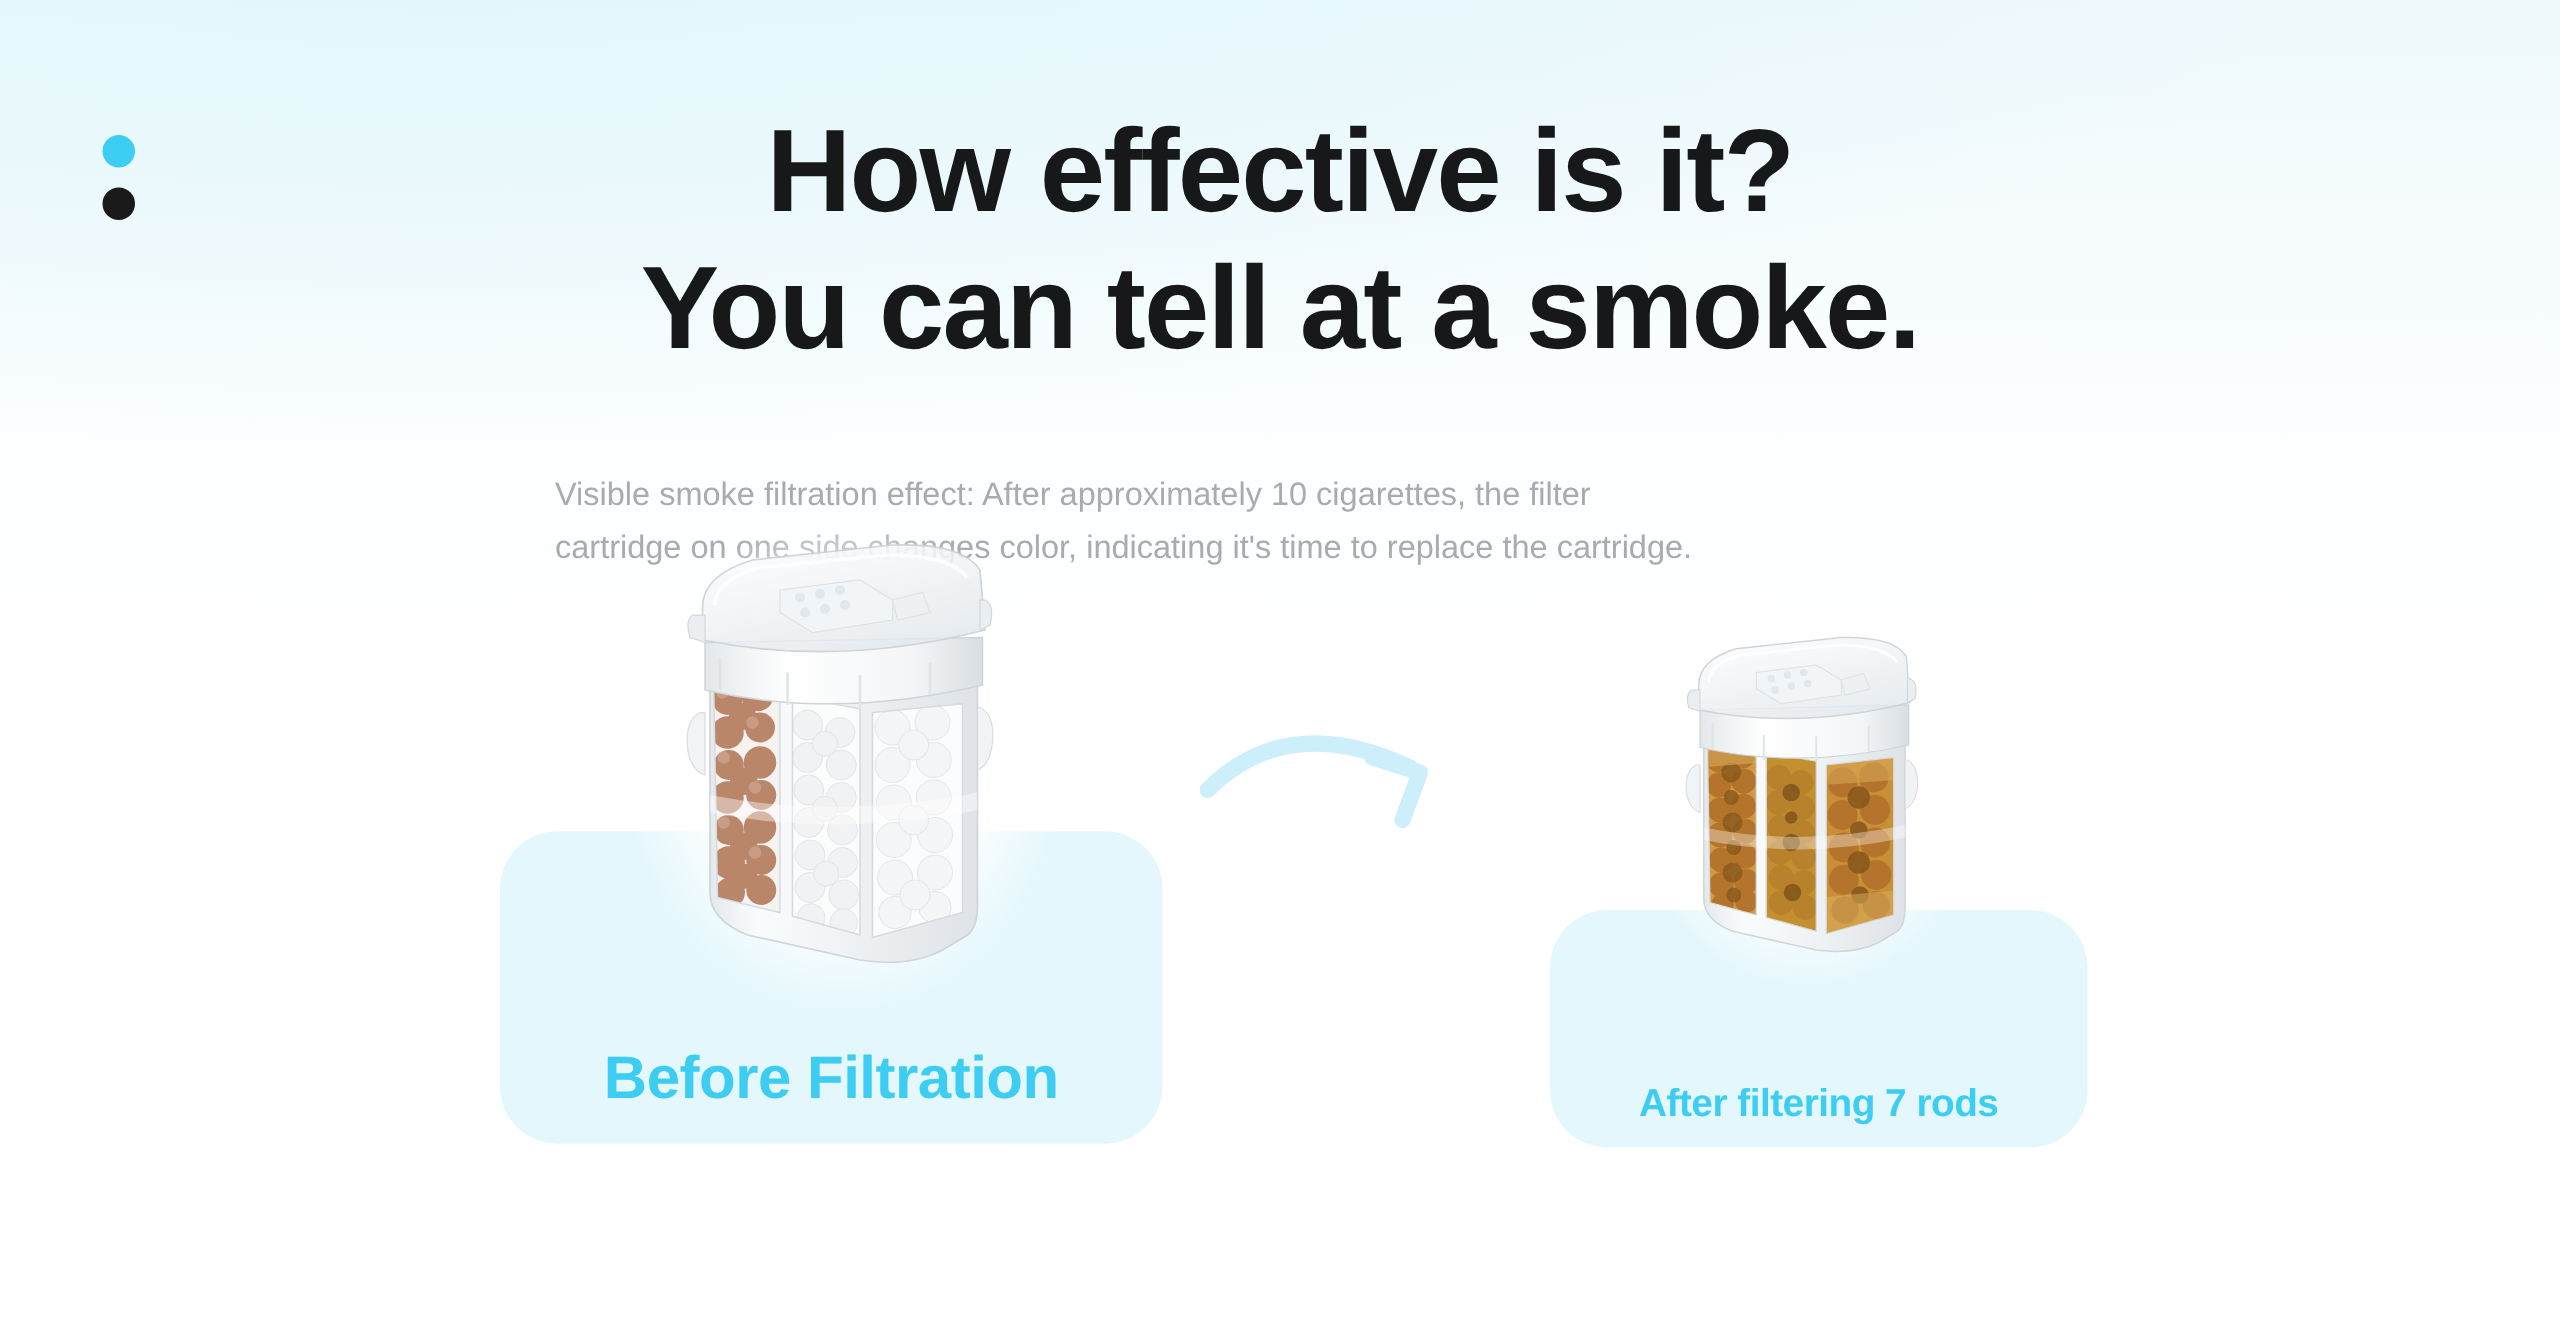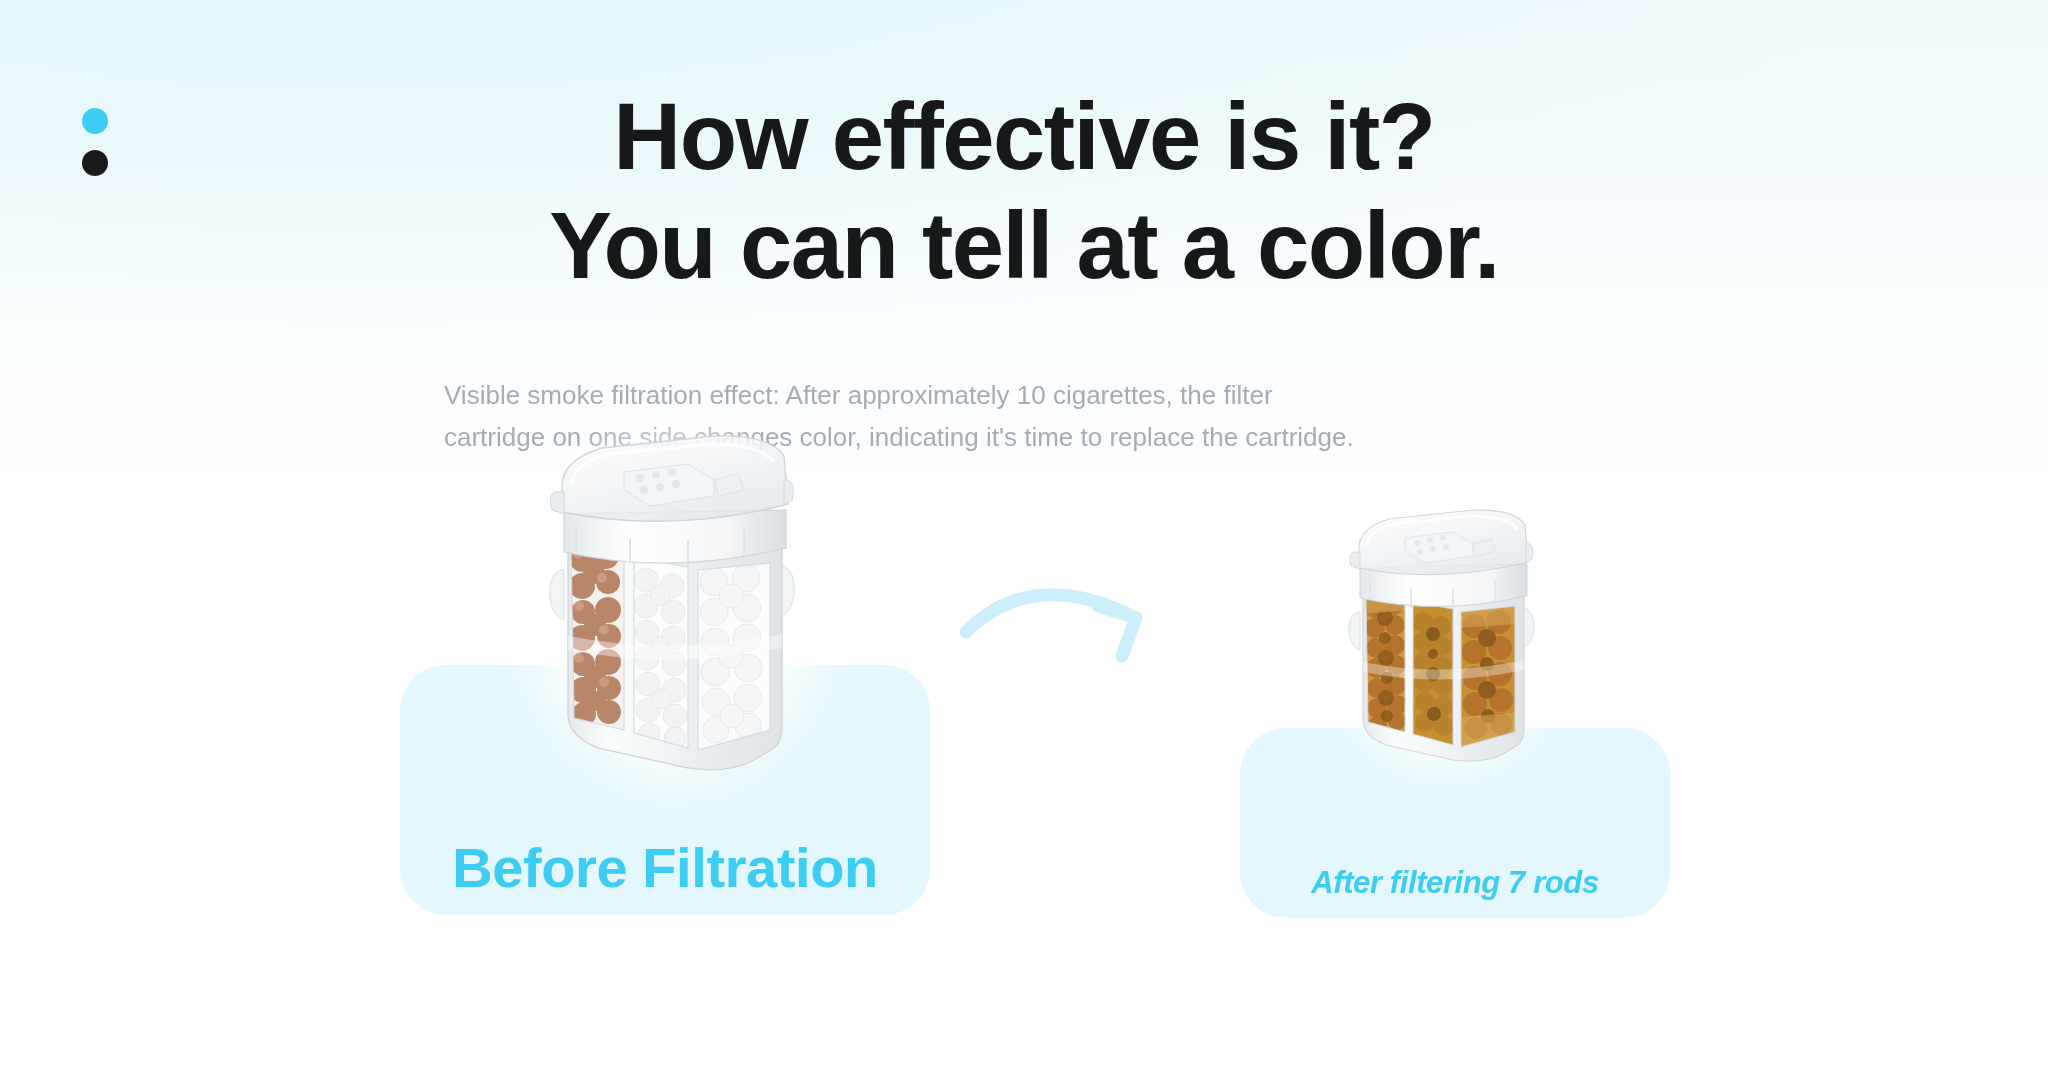--- a/index.html
+++ b/index.html
@@ -96,22 +96,22 @@
 
   
   .card-label {
     position:absolute;
     text-align:center;
     color:#3ECDF2;
     font-weight:800;
     letter-spacing:-0.4px;
     white-space:nowrap;
   }
-  .card-label.left  { left:400px;  top:305px; width:530px; font-size:56px; }
-  .card-label.right { left:1240px; top:335px; width:430px; font-size:31px;font-style:italic; }
+  .card-label.left  { left:400px;  top:305px; width:530px; font-size:48px; }
+  .card-label.right { left:1240px; top:335px; width:430px; font-size:31px; }
 
   
   .product { position:absolute; }
   .product.left  { left:538px;  top:-100px; width:270px; height:348px; }
   .product.right { left:1341px; top:-24px;  width:202px; height:262px; }
 
   
   .arrow {
     position:absolute;
     left:960px;
@@ -135,21 +135,21 @@
 
 <div class="page">
 
   <div class="deco-dots">
     <span class="dot cyan"></span>
     <span class="dot black"></span>
   </div>
 
   <h1 class="headline">
     <span class="ln">How effective is it?</span>
-    <span class="ln">You can tell at a color.</span>
+    <span class="ln">You can tell at a smoke.</span>
   </h1>
 
   <p class="subtitle">
     <span class="sl">Visible smoke filtration effect: After approximately 10 cigarettes, the filter</span>
     <span class="sl">cartridge on one side changes color, indicating it's time to replace the cartridge.</span>
   </p>
 
   <div class="stage">
 
     <div class="card left"></div>

